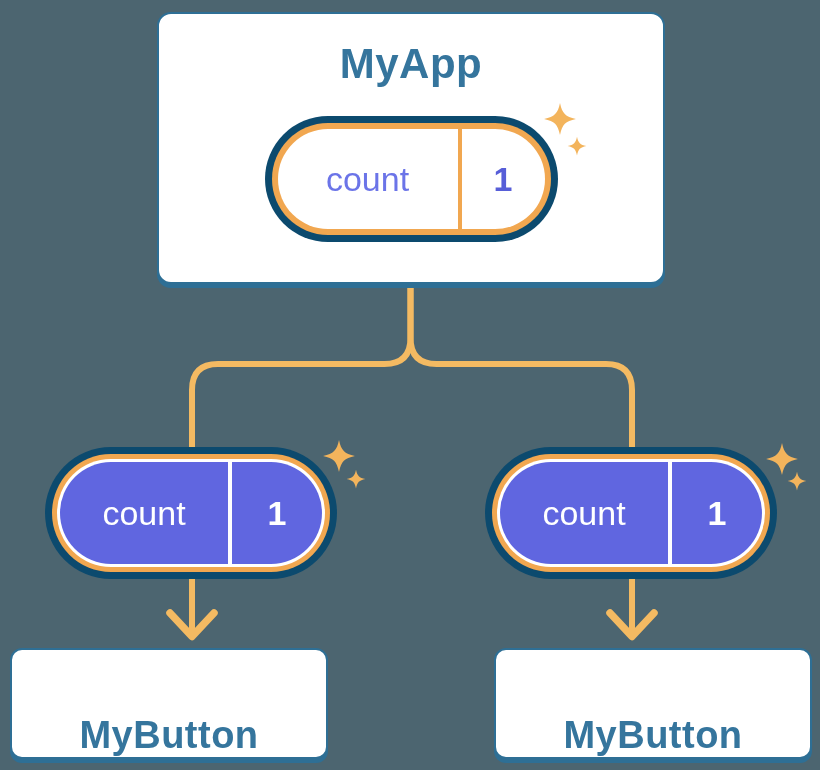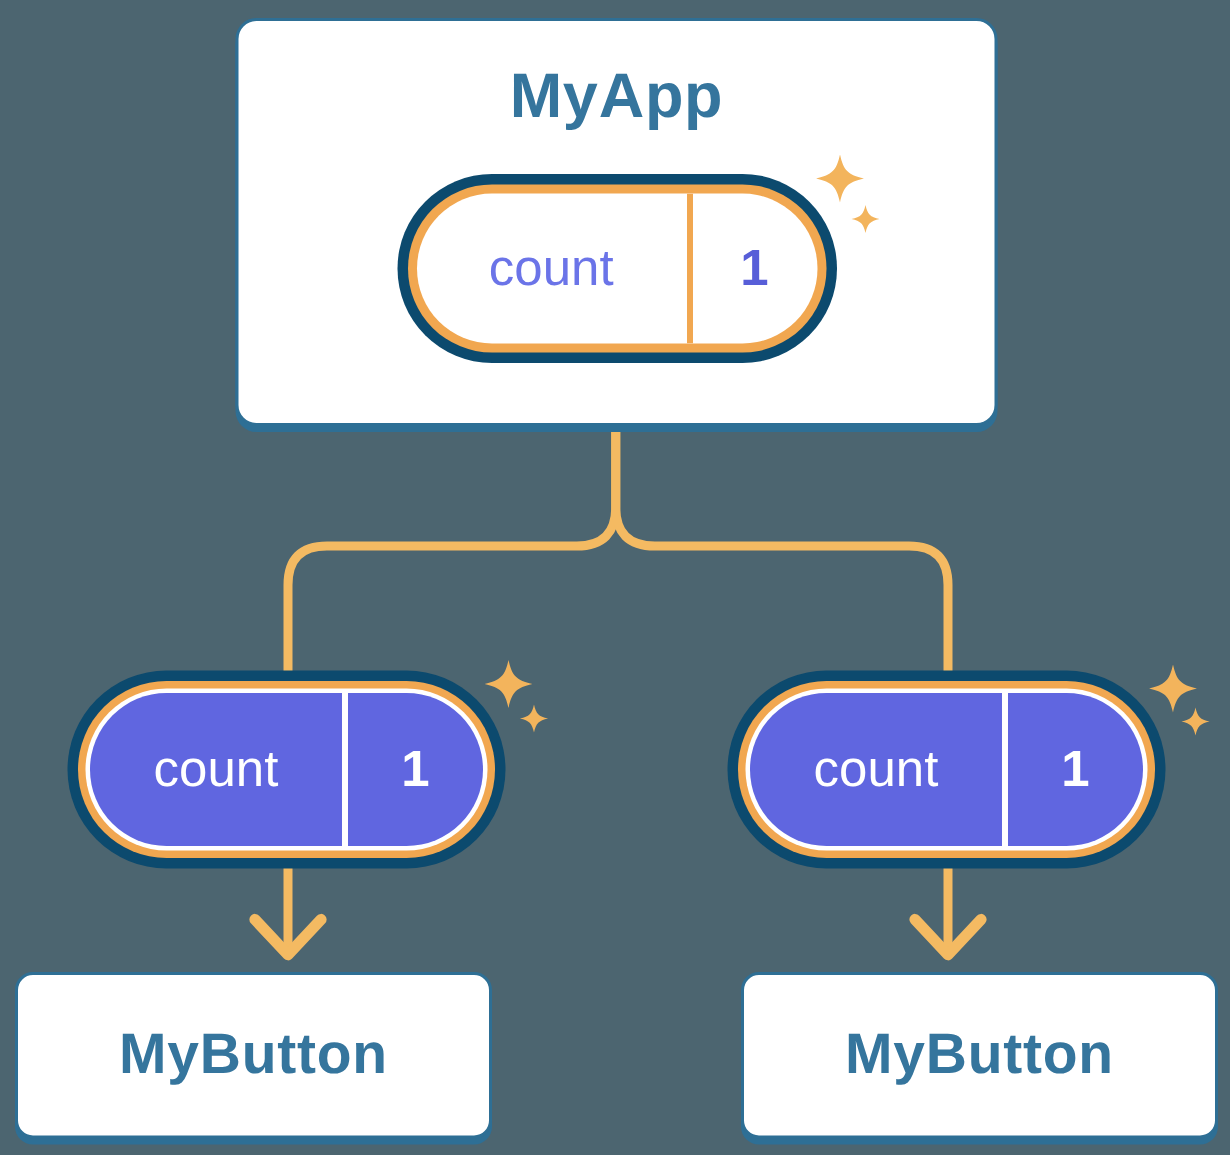--- a/index.html
+++ b/index.html
@@ -117,21 +117,21 @@
     flex: 1;
     font-size: 34px;
     font-weight: 700;
     color: #FFFFFF;
   }
   
   .card.child {
     width: 318px; height: 111px;
     border-radius: 12px;
     display: flex;
-    align-items: center;
+    align-items: flex-end;
     justify-content: center;
   }
   .card.child .component-title { font-size: 38px; }
   #child-card-0 { left: 10px; top: 648px; }
   #child-card-1 { left: 494px; top: 648px; }
   
   .sparkle {
     position: absolute;
     z-index: 3;
   }

